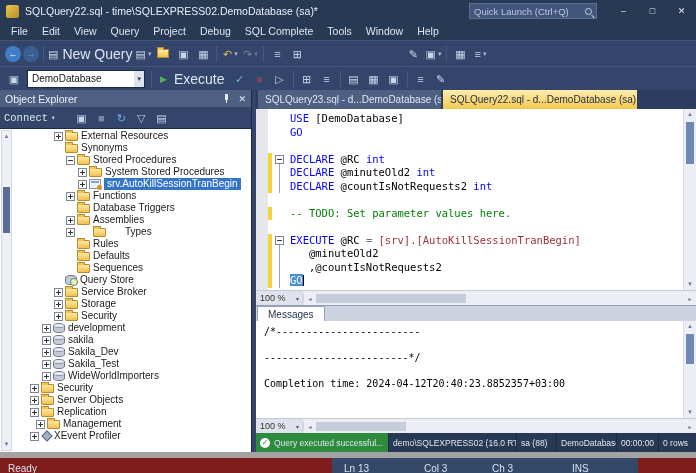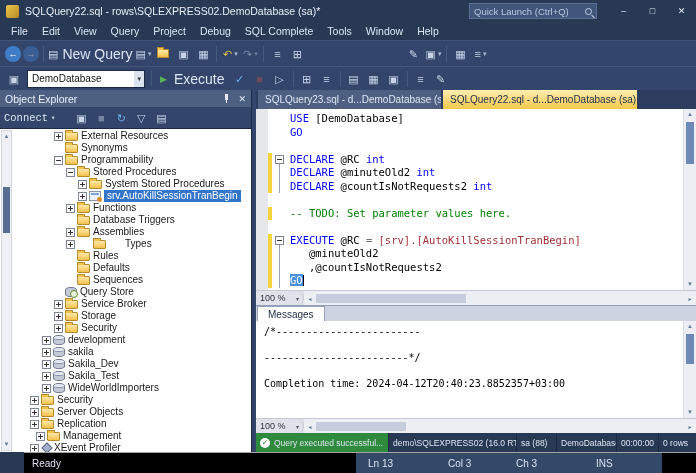--- a/index.html
+++ b/index.html
@@ -122,34 +122,34 @@
 .ml{height:13px;line-height:13px;white-space:pre;}
 
 
 .qstatus{height:19px;display:flex;flex:none;background:#283953;font-size:8.5px;color:#dfe6f2;}
 .qs-green{width:132px;background:#2e8b3d;display:flex;align-items:center;padding:0 4px;white-space:nowrap;overflow:hidden;flex:none;}
 .chk{width:10px;height:10px;border-radius:50%;background:#fff;color:#2e8b3d;font-size:8px;line-height:10px;text-align:center;margin-right:4px;flex:none;}
 .qs-seg{display:flex;align-items:center;padding:0 4px;border-left:1px solid #1c2a45;white-space:nowrap;overflow:hidden;flex:none;}
 .qs-server{width:128px;} .qs-user{width:40px;} .qs-db{width:60px;} .qs-time{width:42px;} .qs-rows{flex:1;}
 
 
-.statusbar{height:21px;background:#000000;position:relative;flex:none;font-size:10px;color:#d9e2f2;border-top:1px solid #a3a3a3;margin-left:24px;}
+.statusbar{height:21px;background:#7f1d1d;position:relative;flex:none;font-size:10px;color:#d9e2f2;border-top:6px solid #a3a3a3;}
 .sb-ready{position:absolute;left:8px;line-height:21px;}
 .sb-seg{position:absolute;left:332px;top:0;bottom:0;width:306px;background:#344868;}
 .sb-seg span{position:absolute;line-height:21px;white-space:nowrap;}
 .sb-ln{left:12px;} .sb-col{left:92px;} .sb-ch{left:160px;} .sb-ins{left:240px;}
 </style>
 </head>
 <body>
 
 <div class="app">
 
   <div class="titlebar">
     <span class="appicon"></span>
-    <span class="title">SQLQuery22.sql - rows\SQLEXPRESS02.DemoDatabase (sa)*</span>
+    <span class="title">SQLQuery22.sql - time\SQLEXPRESS02.DemoDatabase (sa)*</span>
     <div class="quicklaunch">
       <span class="ql-text">Quick Launch (Ctrl+Q)</span>
       <span class="mag"></span>
     </div>
     <div class="winbtns">
       <span class="winbtn">–</span>
       <span class="winbtn">□</span>
       <span class="winbtn">✕</span>
     </div>
   </div>
@@ -310,25 +310,20 @@
         <div class="treerows" id="treerows">
             <div class="trow" style="padding-left: 42px;">
               <span class="tg plus"></span>
               <span class="ticon ticon-folder"></span>
               <span class="tlbl">External Resources</span>
             </div>
             <div class="trow" style="padding-left: 42px;">
               <span class="tg none"></span>
               <span class="ticon ticon-folder"></span>
               <span class="tlbl">Synonyms</span>
-            </div>
-            <div class="trow" style="padding-left: 42px;">
-              <span class="tg minus"></span>
-              <span class="ticon ticon-folder"></span>
-              <span class="tlbl">Programmability</span>
             </div>
             <div class="trow" style="padding-left: 54px;">
               <span class="tg minus"></span>
               <span class="ticon ticon-folder"></span>
               <span class="tlbl">Stored Procedures</span>
             </div>
             <div class="trow" style="padding-left: 66px;">
               <span class="tg plus"></span>
               <span class="ticon ticon-folder"></span>
               <span class="tlbl">System Stored Procedures</span>

